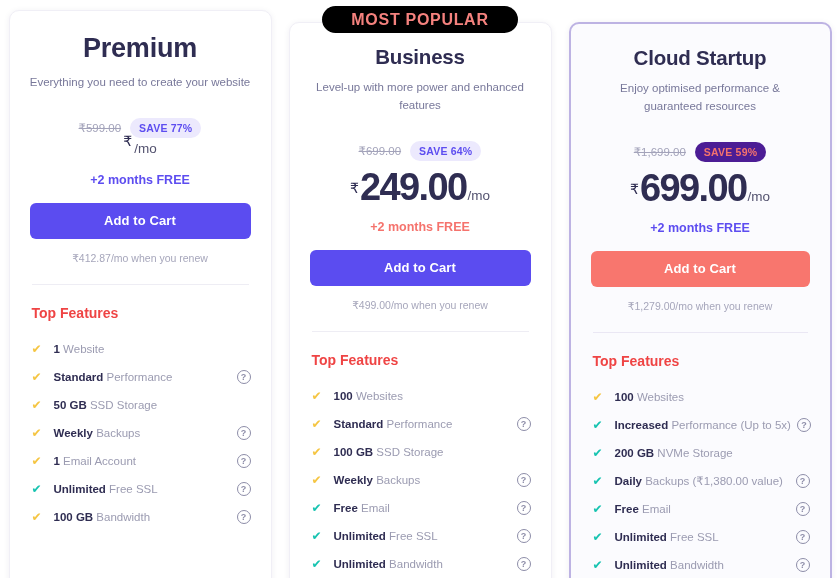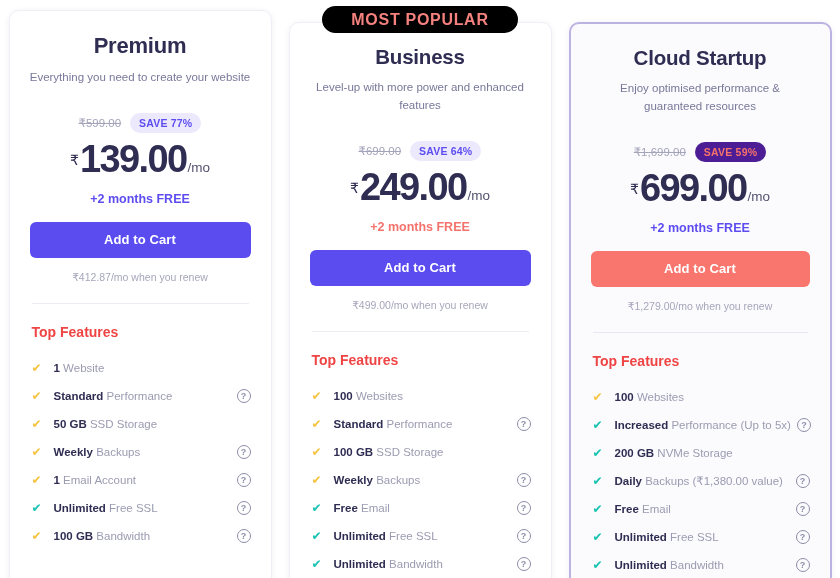--- a/index.html
+++ b/index.html
@@ -64,21 +64,21 @@
     border-radius: 14px;
     font-size: 16px;
     font-weight: 700;
     letter-spacing: 0.7px;
     z-index: 5;
   }
 
   
   .plan-name {
     text-align: center;
-    font-size: 22px;
+    font-size: 27px;
     font-weight: 700;
     color: #2f2d52;
     letter-spacing: -0.2px;
   }
   .col--popular .plan-name,
   .col--cloud .plan-name { font-size: 20.5px; }
   .plan-desc {
     text-align: center;
     font-size: 11.5px;
     color: #78789a;
@@ -244,21 +244,20 @@
       <div class="plan-name">Premium</div>
       <div class="plan-desc">Everything you need to create your website</div>
 
       <div class="old-row">
         <span class="old-price">₹599.00</span>
         <span class="save-badge">SAVE 77%</span>
       </div>
 
       <div class="price-row">
         <span class="cur">₹</span>
-        <span class="amount">139.00</span>
         <span class="per">/mo</span>
       </div>
 
       <div class="free-months">+2 months FREE</div>
 
       <button class="cta">Add to Cart</button>
 
       <div class="renew">₹412.87/mo when you renew</div>
 
       <div class="divider"></div>

